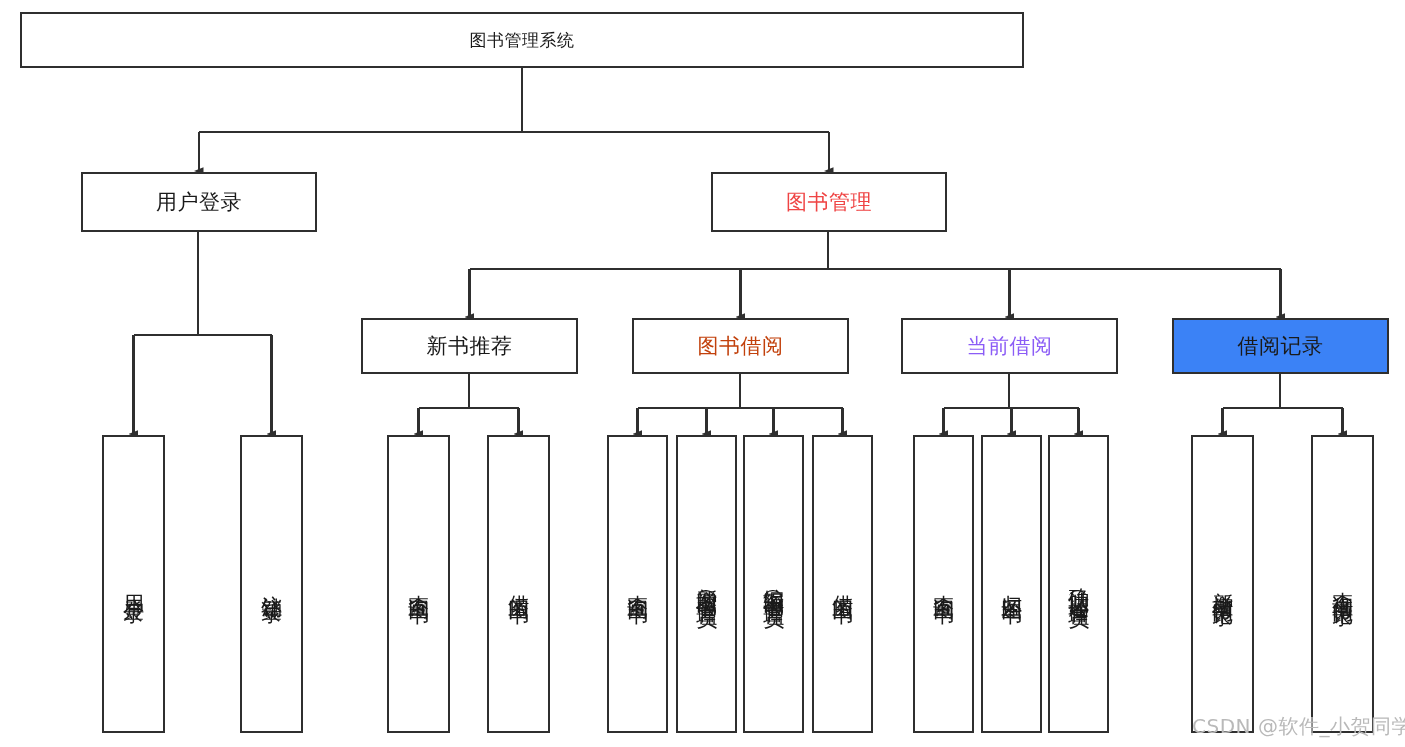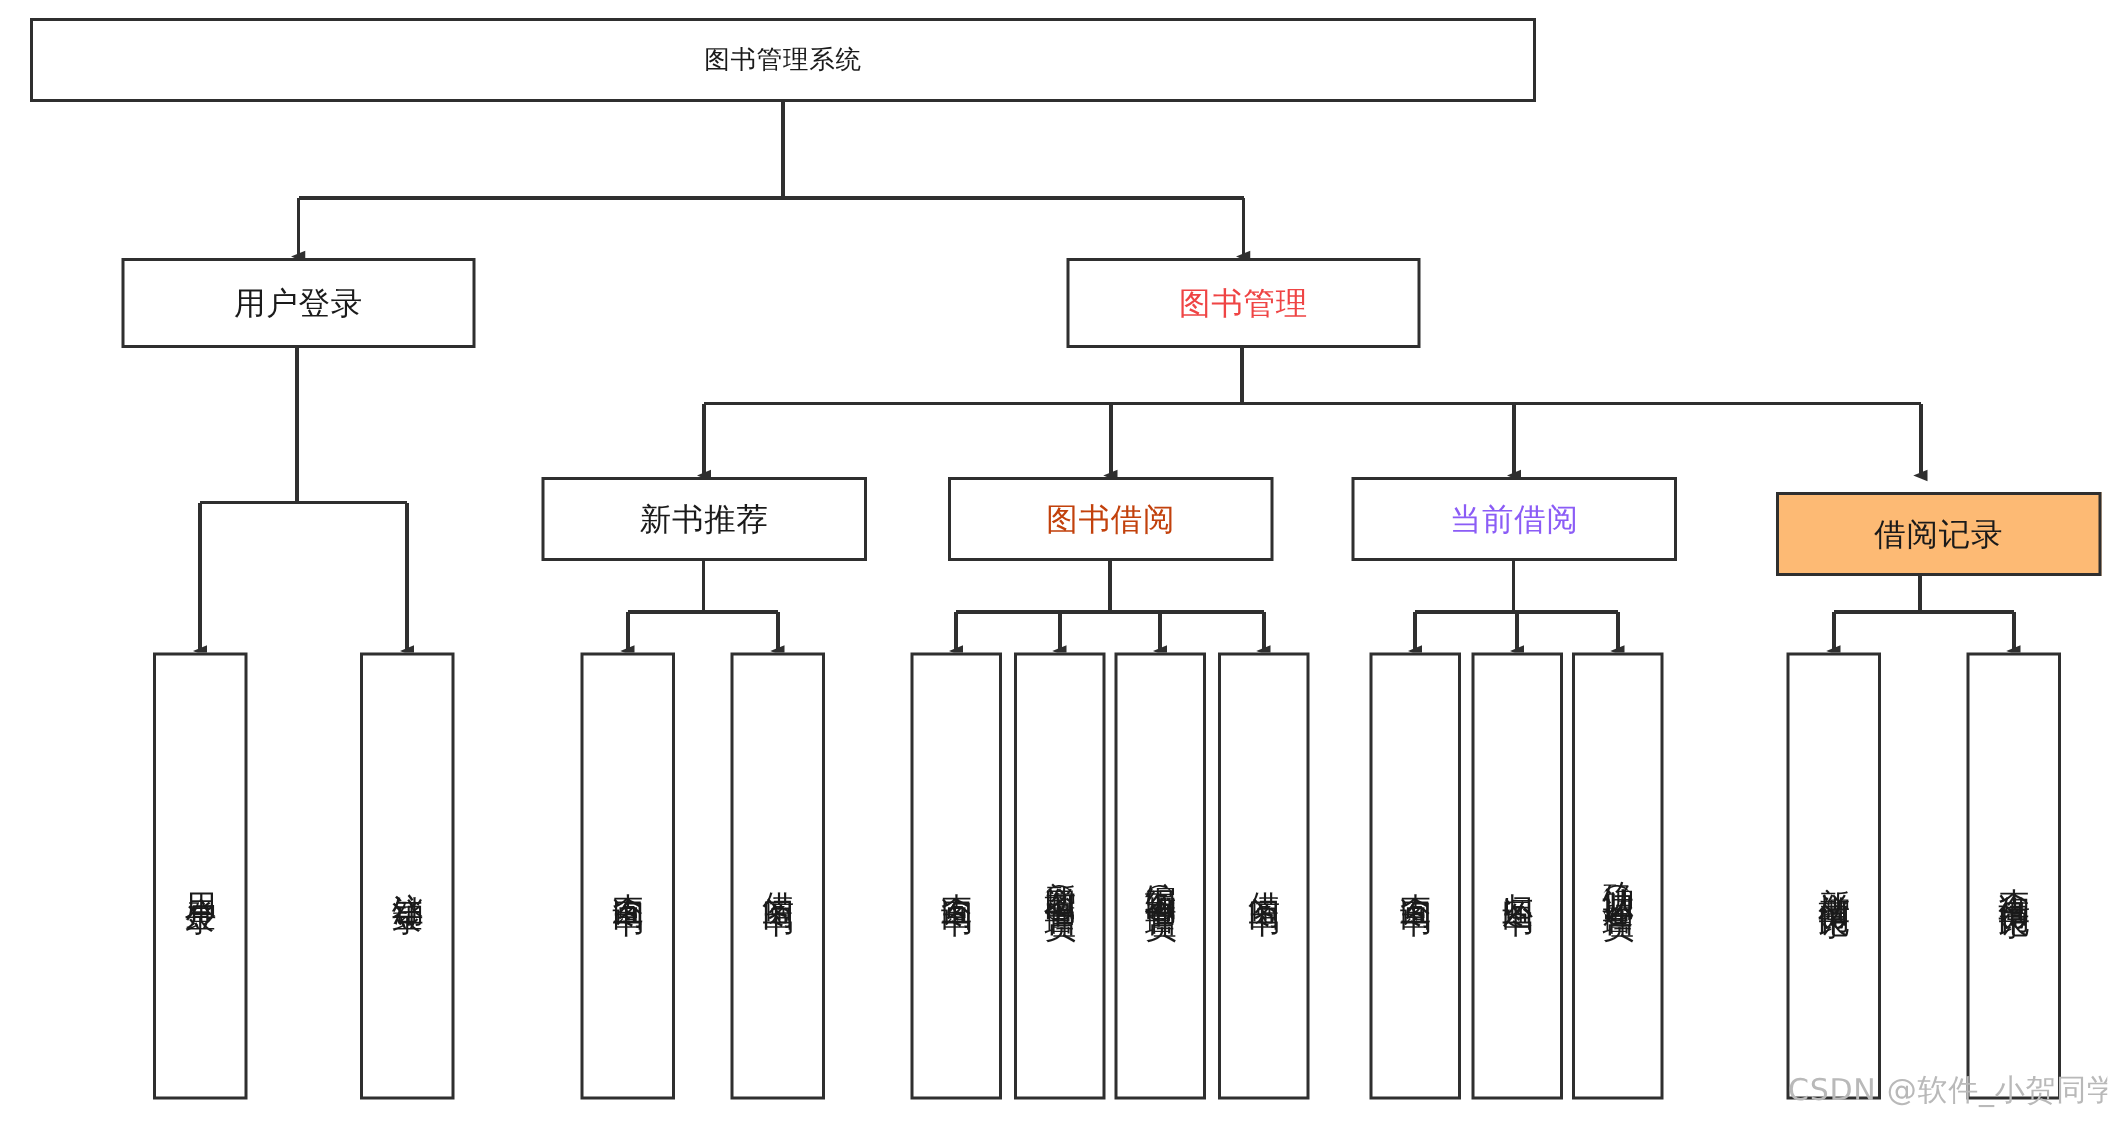--- a/index.html
+++ b/index.html
@@ -125,21 +125,21 @@
       </div>
       <div class="node-box horiz" style="left: 361px; top: 318px; width: 217px; height: 56px; border-color: rgb(47, 47, 47); background: rgb(255, 255, 255);">
         <span class="node-label" style="color: rgb(26, 26, 26);">新书推荐</span>
       </div>
       <div class="node-box horiz" style="left: 632px; top: 318px; width: 217px; height: 56px; border-color: rgb(47, 47, 47); background: rgb(255, 255, 255);">
         <span class="node-label" style="color: #c2410c;">图书借阅</span>
       </div>
       <div class="node-box horiz" style="left: 901px; top: 318px; width: 217px; height: 56px; border-color: rgb(47, 47, 47); background: rgb(255, 255, 255);">
         <span class="node-label" style="color: #8b5cf6;">当前借阅</span>
       </div>
-      <div class="node-box horiz" style="left: 1172px; top: 328px; width: 217px; height: 56px; border-color: rgb(47, 47, 47); background: #fdba74; margin-left: 12px;">
+      <div class="node-box horiz" style="left: 1172px; top: 318px; width: 217px; height: 56px; border-color: rgb(47, 47, 47); background: #3b82f6;">
         <span class="node-label" style="color: rgb(26, 26, 26);">借阅记录</span>
       </div>
       <div class="node-box vert" style="left: 102px; top: 435px; width: 63px; height: 298px; border-color: rgb(47, 47, 47); background: rgb(255, 255, 255);">
         <span class="node-label" style="color: rgb(26, 26, 26);">用户登录</span>
       </div>
       <div class="node-box vert" style="left: 240px; top: 435px; width: 63px; height: 298px; border-color: rgb(47, 47, 47); background: rgb(255, 255, 255);">
         <span class="node-label" style="color: rgb(26, 26, 26);">注销登录</span>
       </div>
       <div class="node-box vert" style="left: 387px; top: 435px; width: 63px; height: 298px; border-color: rgb(47, 47, 47); background: rgb(255, 255, 255);">
         <span class="node-label" style="color: rgb(26, 26, 26);">查询图书</span>

